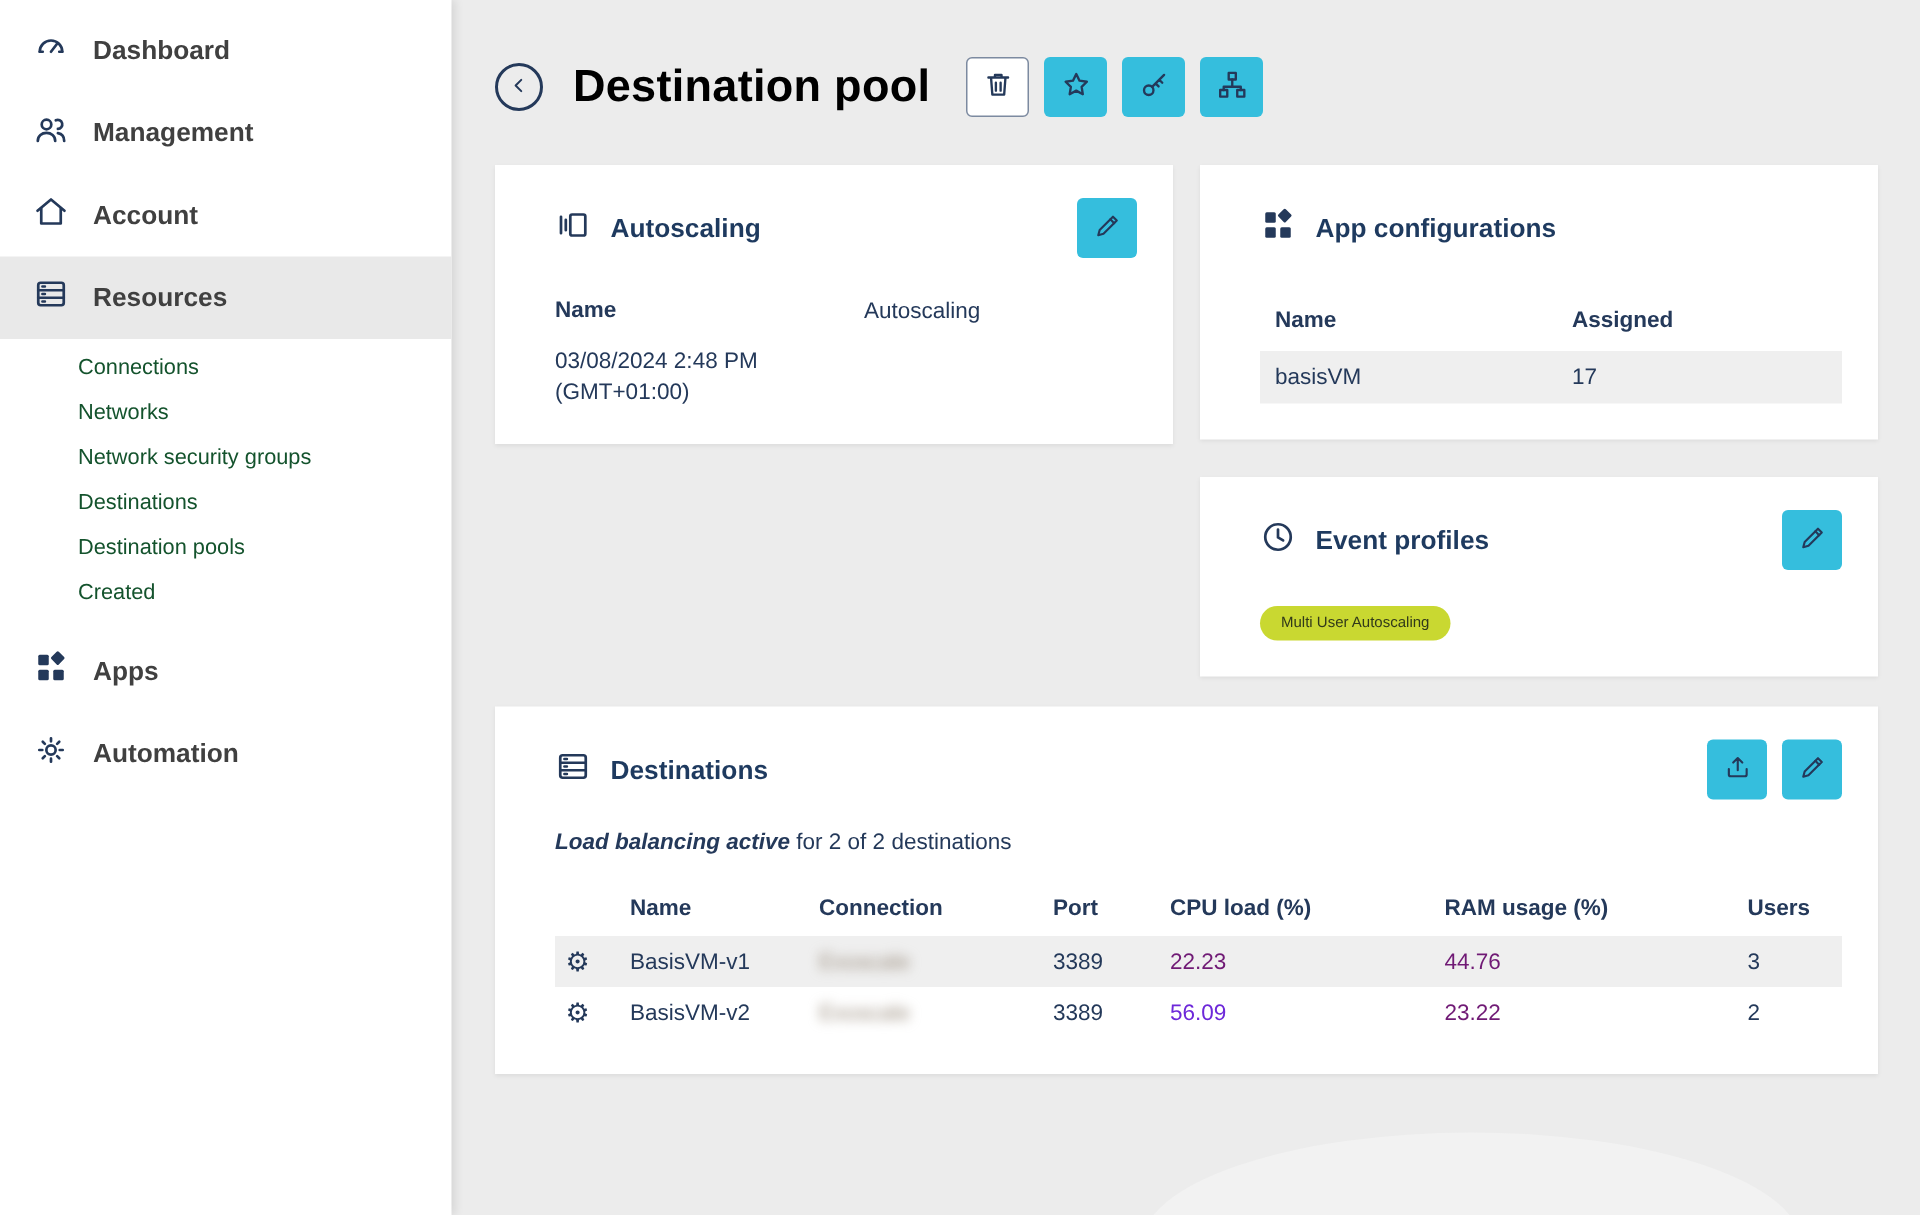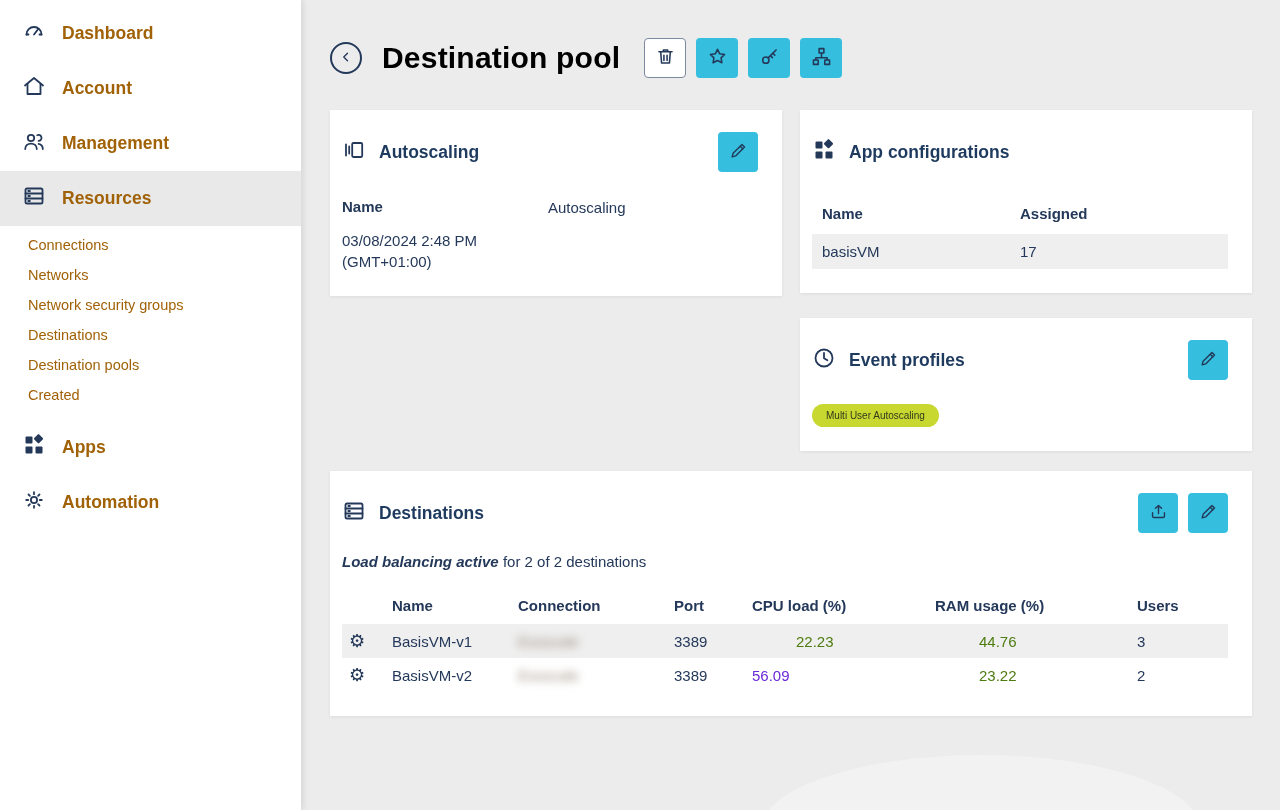--- a/index.html
+++ b/index.html
@@ -13,27 +13,27 @@
 
   
   .sidebar {
     width:301px; background:#ffffff; height:810px;
     box-shadow:2px 0 6px rgba(0,0,0,0.10);
     padding-top:6px; flex:none; position:relative; z-index:2;
   }
   .side-item {
     display:flex; align-items:center; gap:16px;
     padding:13px 22px; font-size:17.5px; font-weight:700;
-    color:#a16207; cursor:pointer;
+    color:#404040; cursor:pointer;
   }
   .side-item.active { background:#e9e9e9; }
   .side-item svg { width:24px; height:24px; flex:none; }
   .side-sub { padding:4px 0 10px 0; }
   .side-sub-item {
-    padding:7px 22px 7px 28px; font-size:14.5px; color:#a16207; cursor:pointer;
+    padding:7px 22px 7px 52px; font-size:14.5px; color:#14532d; cursor:pointer;
   }
   .side-sub-item.current { font-weight:400; }
   .icon-stroke { stroke:#24395a; fill:none; stroke-width:1.8; stroke-linecap:round; stroke-linejoin:round; }
   .icon-fill { fill:#24395a; }
 
   
   .main { flex:1; padding:30px 28px 0 29px; position:relative; overflow:hidden; }
 
   .page-header { display:flex; align-items:center; margin:8px 0 32px 0; }
   .back-btn {
@@ -51,21 +51,21 @@
   }
   .tool-btn.cyan { background:#35bedd; }
   .tool-btn.outline { background:#ffffff; border:1px solid #7c8aa0; }
   .tool-btn svg { width:21px; height:21px; }
 
   
   .cards-row { display:flex; gap:18px; }
   .col { display:flex; flex-direction:column; gap:25px; width:452px; }
   .card {
     background:#ffffff; box-shadow:0 1px 3px rgba(0,0,0,0.07);
-    padding:22px 24px 24px 12px;
+    padding:22px 24px 24px 40px;
   }
   .card-head { display:flex; align-items:center; gap:13px; min-height:40px; }
   .card-head svg { width:24px; height:24px; flex:none; }
   .card-title { font-size:17.5px; font-weight:700; color:#1e3a5f; flex:1; }
   .edit-btn {
     width:40px; height:40px; border-radius:4px; border:none; background:#35bedd;
     display:flex; align-items:center; justify-content:center; cursor:pointer; flex:none;
   }
   .edit-btn svg { width:19px; height:19px; }
 
@@ -91,21 +91,21 @@
   .status-line { margin-top:20px; font-size:15px; }
   .status-line b { font-weight:700;font-style:italic; }
   .dest-table { margin-top:16px; font-size:15px; }
   .dest-row {
     display:grid; grid-template-columns:50px 126px 156px 78px 183px 202px 1fr;
     align-items:center; min-height:34px; padding:0 0;
   }
   .dest-row.header { font-weight:700; min-height:38px; }
   .dest-row.shade { background:#efefef; }
   .gear-cell { font-size:18px; color:#24395a; text-align:left; padding-left:7px; cursor:pointer; }
-  .num-green { color:#4d7c0f;margin-left:44px; }
+  .num-green { color:#701a75; }
   .num-orange { color:#6d28d9; }
   .blurred { filter:blur(4px); color:#9a8d7e; user-select:none; }
 
   .deco-circle {
     position:absolute; left:460px; bottom:-95px; width:440px; height:150px;
     background:#f2f2f2; border-radius:50%;
   }
 </style>
 </head>
 <body>
@@ -116,42 +116,42 @@
 
     <div class="side-item">
       <span>
         <svg viewBox="0 0 24 24">
             <path class="icon-stroke" d="M4.5 15.5a7.5 7.5 0 1 1 15 0"></path>
             <path class="icon-stroke" d="M12 15.5 L16.2 10"></path>
             <path class="icon-stroke" d="M4.5 15.5h2M17.5 15.5h2"></path>
           </svg>
       </span>
       <span>Dashboard</span>
-    </div>
-
-    <div class="side-item">
-      <span>
-        <svg viewBox="0 0 24 24">
-            <path class="icon-stroke" d="M3 11.5 L12 4 L21 11.5"></path>
-            <path class="icon-stroke" d="M5.5 10v10h13V10"></path>
-          </svg>
-      </span>
-      <span>Account</span>
     </div>
 
     <div class="side-item">
       <span>
         <svg viewBox="0 0 24 24">
             <circle class="icon-stroke" cx="9" cy="9" r="3.2"></circle>
             <path class="icon-stroke" d="M3.2 20c0-3.4 2.7-5.4 5.8-5.4S14.8 16.6 14.8 20"></path>
             <path class="icon-stroke" d="M15.2 6.2a3 3 0 1 1 1.4 5.7"></path>
             <path class="icon-stroke" d="M16.6 14.8c2.6.5 4.2 2.4 4.2 5.2"></path>
           </svg>
       </span>
       <span>Management</span>
+    </div>
+
+    <div class="side-item">
+      <span>
+        <svg viewBox="0 0 24 24">
+            <path class="icon-stroke" d="M3 11.5 L12 4 L21 11.5"></path>
+            <path class="icon-stroke" d="M5.5 10v10h13V10"></path>
+          </svg>
+      </span>
+      <span>Account</span>
     </div>
 
     <div class="side-item active">
       <span>
         <svg viewBox="0 0 24 24">
             <rect class="icon-stroke" x="3.5" y="4.5" width="17" height="15" rx="1.6"></rect>
             <path class="icon-stroke" d="M3.5 9.5h17M3.5 14.5h17"></path>
             <path class="icon-stroke" d="M6.3 7h1.6M6.3 12h1.6M6.3 17h1.6"></path>
           </svg>
       </span>

